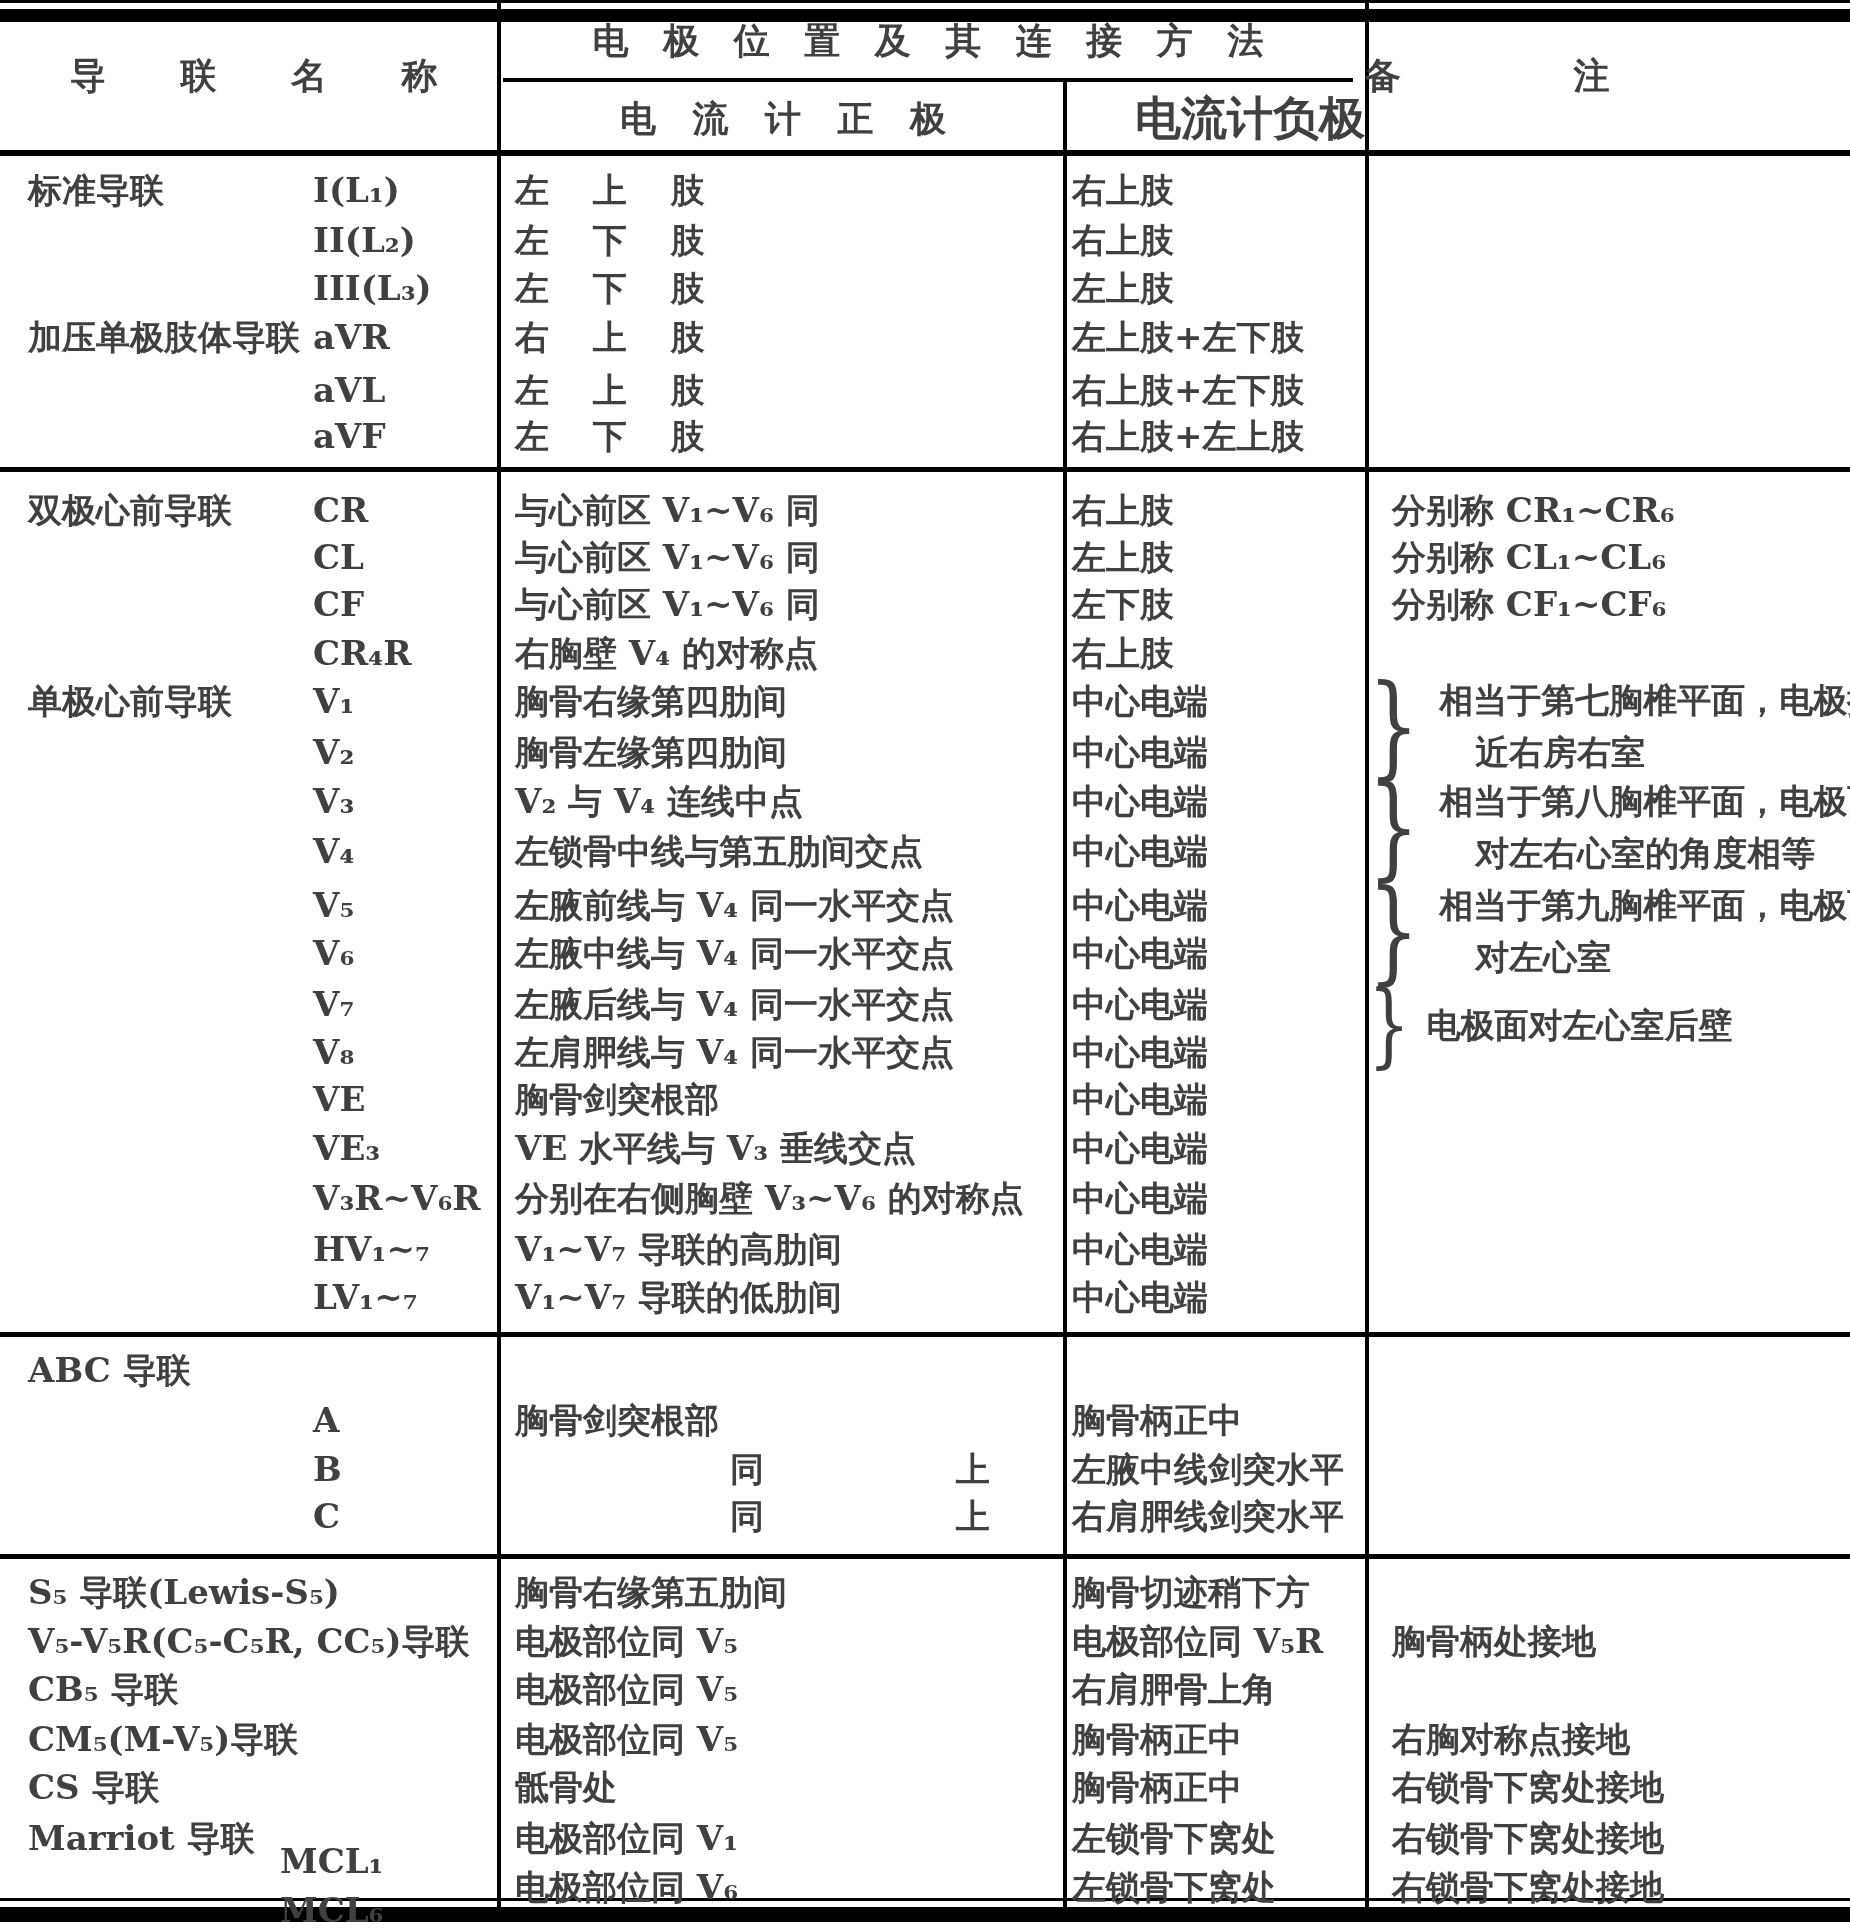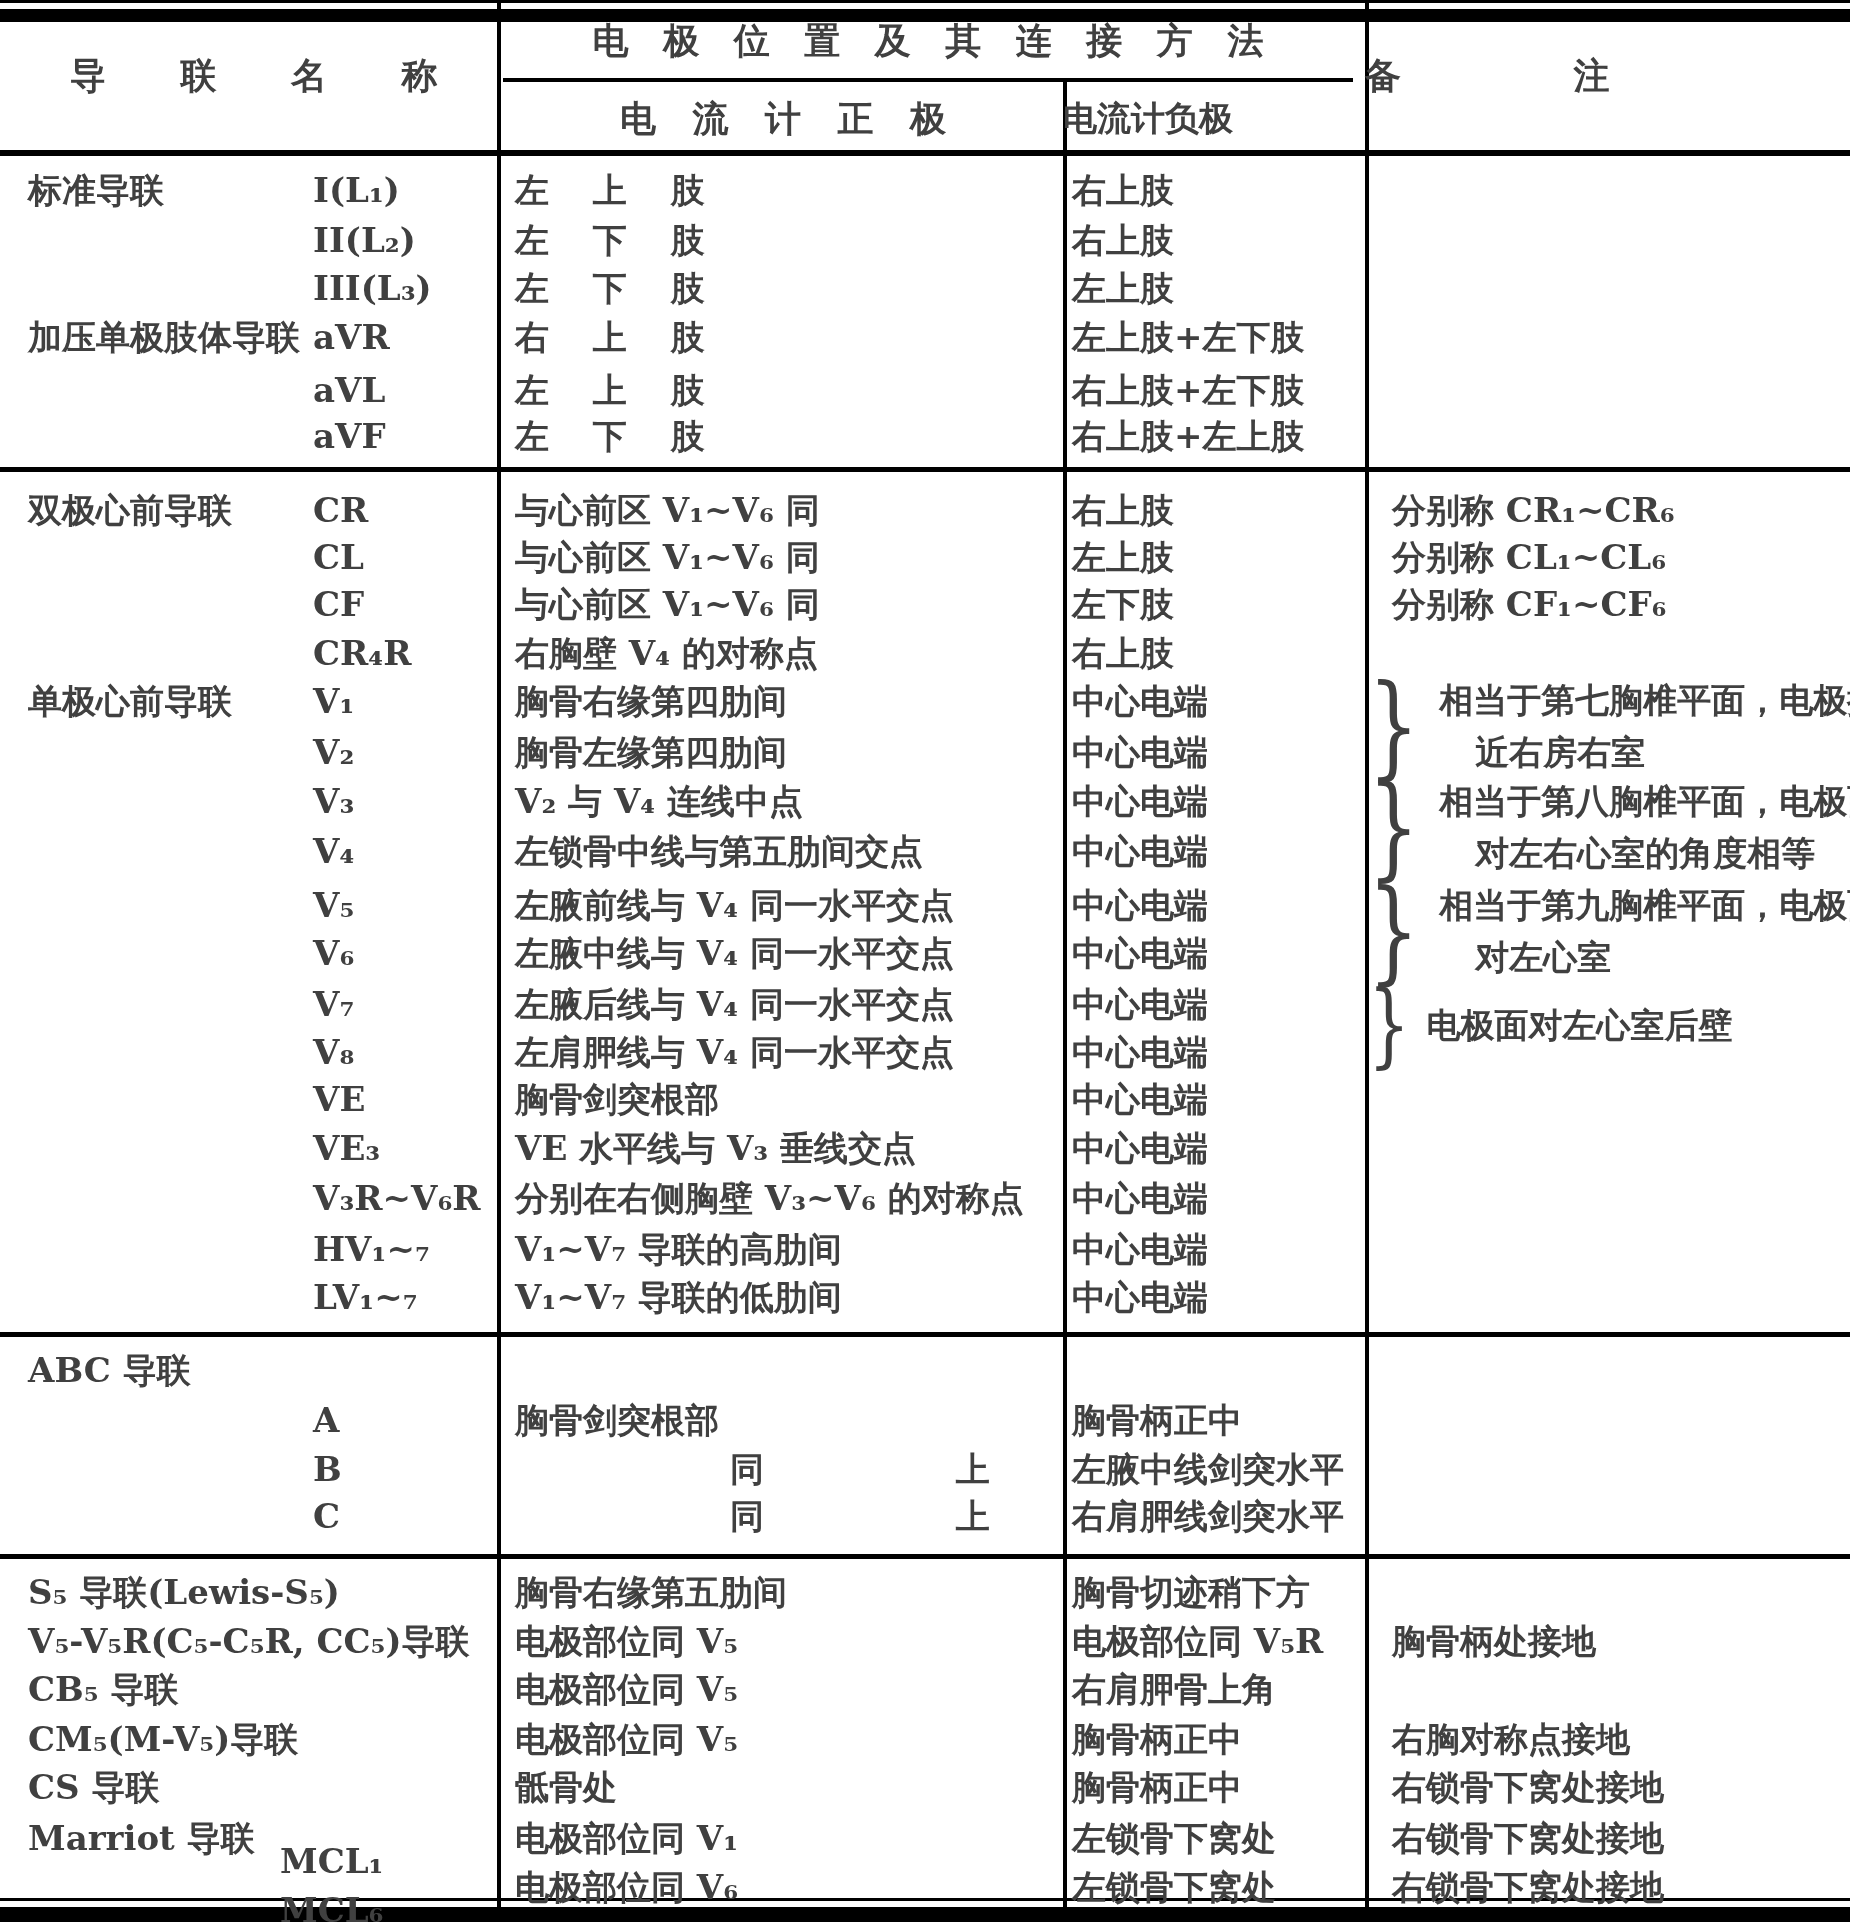--- a/index.html
+++ b/index.html
@@ -43,21 +43,21 @@
   <div class="hline" style="top:1554px;height:5px;"></div>
   <div class="hline" style="top:1898px;height:3px;"></div>
   <div class="hline" style="top:1907px;height:15px;"></div>
   <div class="vline" style="left:497px;top:3px;width:4px;height:1904px;"></div>
   <div class="vline" style="left:1063px;top:78px;width:4px;height:1829px;"></div>
   <div class="vline" style="left:1365px;top:3px;width:4px;height:1904px;"></div>
 
   <div class="hdr" style="left:70px;top:51px;word-spacing:62px;">导 联 名 称</div>
   <div class="hdr" style="left:503px;top:94px;width:560px;text-align:center;word-spacing:24px;">电 流 计 正 极</div>
   <div class="hdr" style="left:503px;top:16px;width:850px;text-align:center;word-spacing:22px;">电 极 位 置 及 其 连 接 方 法</div>
-  <div class="hdr" style="left:1063px;top:94px;width:302px;text-align:left;font-size:34px;">电流计负极</div>
+  <div class="hdr" style="left:1063px;top:94px;width:302px;text-align:right;font-size:46px;">电流计负极</div>
   <div class="hdr" style="left:1365px;top:51px;width:485px;text-align:left;word-spacing:160px;">备 注</div>
 
   <div class="row" style="top:166px">
     <span class="c1">标准导联</span>
     <span class="c2">I(L₁)</span>
     <span class="c3 sp">左 上 肢</span>
     <span class="c4">右上肢</span>
   </div>
   <div class="row" style="top:216px">
     <span class="c2">II(L₂)</span>

